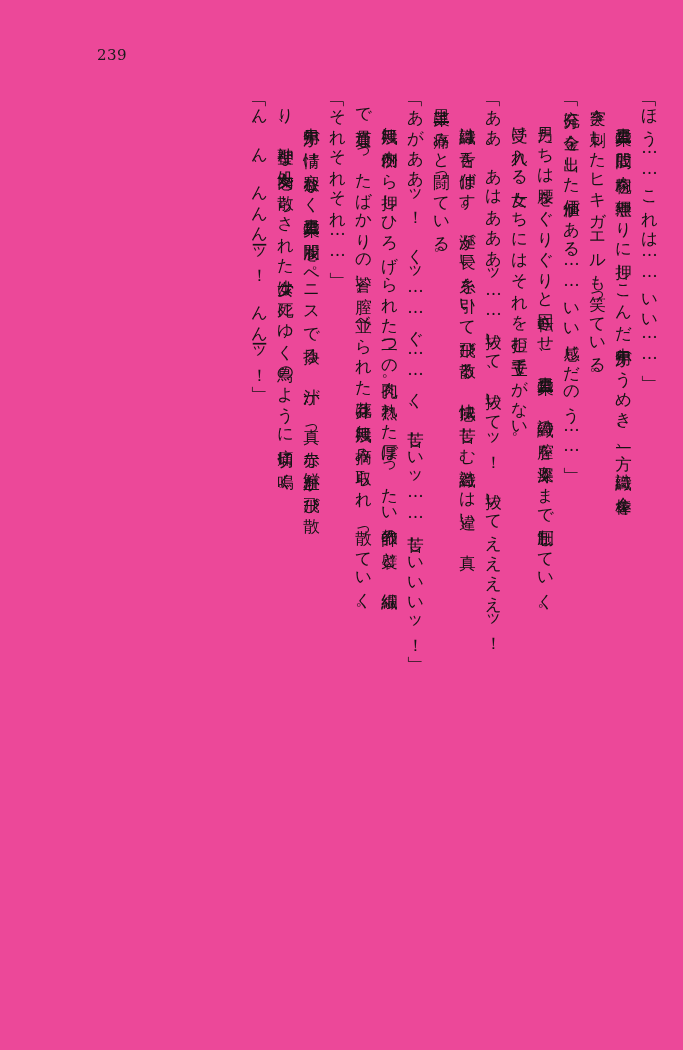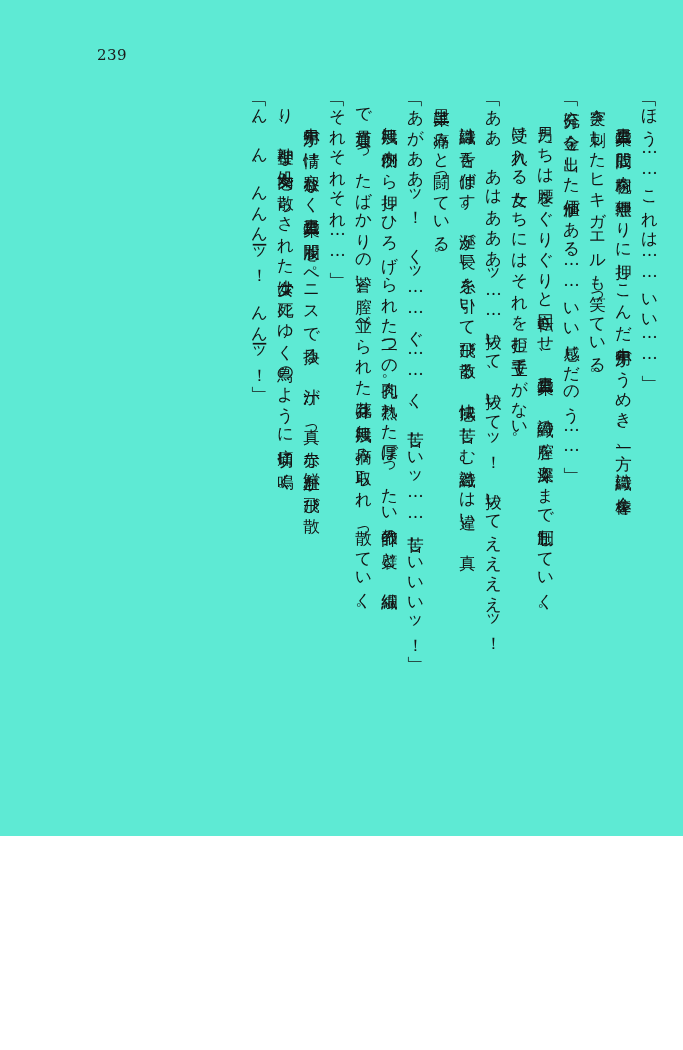--- a/index.html
+++ b/index.html
@@ -11,22 +11,22 @@
     width: 683px;
     height: 1050px;
     overflow: hidden;
     font-family: "DejaVu Serif", "Liberation Serif", serif;
     color: #111111;
   }
 
   .page {
     position: relative;
     width: 683px;
-    height: 836px;
-    background: #5eead4;
+    height: 1050px;
+    background: #ec4899;
   }
 
   
   .page-number {
     position: absolute;
     top: 46px;
     left: 97px;
     font-size: 15px;
     letter-spacing: 0.5px;
     color: #1a1a1a;

